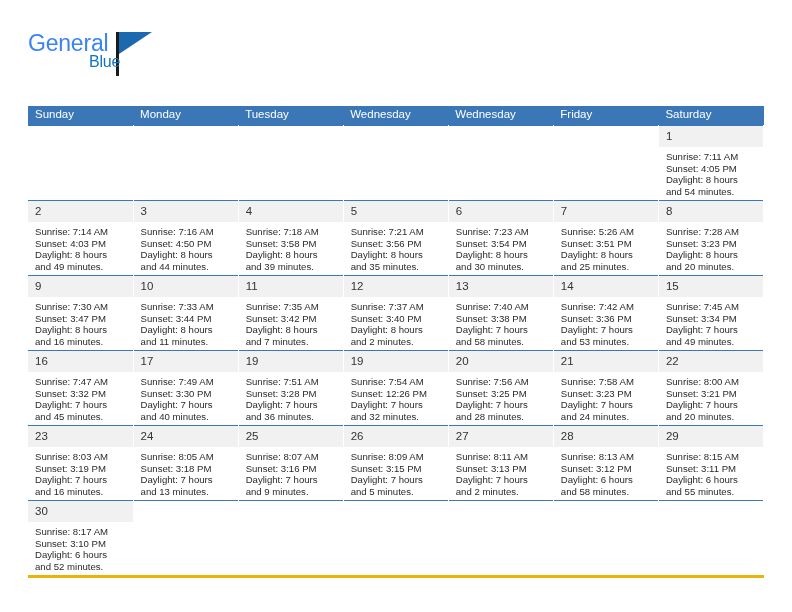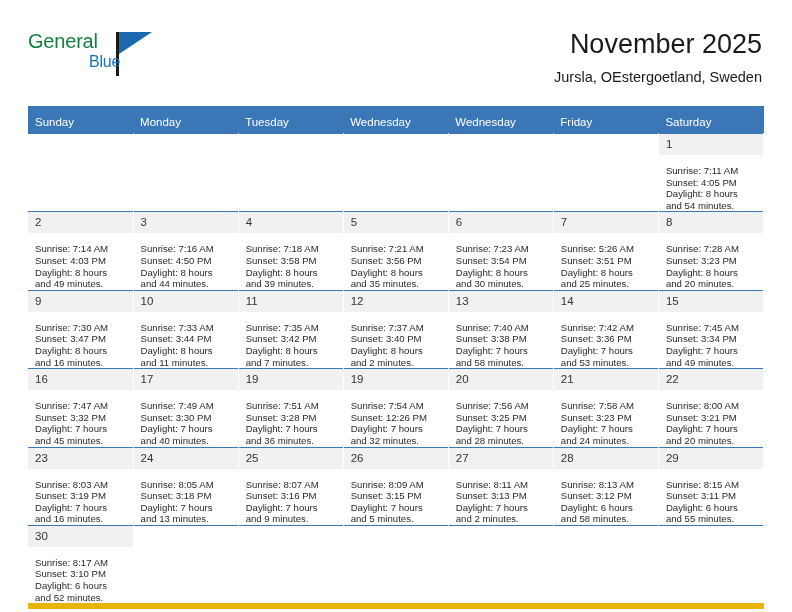--- a/index.html
+++ b/index.html
@@ -33,23 +33,23 @@
     position: absolute;
     left: 0;
     top: 2px;
     width: 180px;
     height: 56px;
   }
   .logo-general {
     position: absolute;
     left: 0;
     top: 0;
-    font-size: 20px;
+    font-size: 23px;
     letter-spacing: -0.2px;
-    color: #15803d;
+    color: #3b82f6;
     font-family: "Liberation Sans", sans-serif;
   }
   .logo-blue {
     position: absolute;
     left: 61px;
     top: 23px;
     font-size: 16px;
     letter-spacing: -0.2px;
     color: #1274bf;
     font-family: "Liberation Sans", sans-serif;
@@ -100,37 +100,37 @@
     width: 736px;
     border-collapse: collapse;
     table-layout: fixed;
   }
   .calendar th {
     background: #3b77b6;
     color: #ffffff;
     font-size: 11.5px;
     font-weight: normal;
     text-align: left;
-    padding: 9px 0 5px 7px;
+    padding: 1px 0 5px 7px;
     height: 13px;
     border: none;
   }
   .calendar td {
     vertical-align: top;
     padding: 0;
     height: 74px;
     border-top: 1px solid #3b77b6;
     border-right: 1px solid #ffffff;
     background: #ffffff;
   }
   .calendar tr.week-row td {
     border-top: 1px solid #3b77b6;
   }
   .calendar tr:last-child td {
-    border-bottom: 6px solid #eab308;
+    border-bottom: 3px solid #eab308;
   }
   .cell-inner {
     height: 100%;
     box-sizing: border-box;
   }
   .daynum {
     display: block;
     background: #f1f1f1;
     color: #333333;
     font-size: 11.5px;
@@ -138,21 +138,21 @@
     height: 13px;
     line-height: 13px;
   }
   td.blank {
     background: #ffffff;
   }
   td.blank .daynum {
     background: #ffffff;
   }
   .info {
-    padding: 10px 4px 0 7px;
+    padding: 4px 4px 0 7px;
     font-size: 9.6px;
     line-height: 11.6px;
     color: #2a2a2a;
   }
   .info div {
     white-space: nowrap;
   }
 </style>
 </head>
 <body>
@@ -161,24 +161,20 @@
 
   <div class="header">
 
     <div class="logo">
       <span class="logo-general">General</span>
       <span class="logo-bar"></span>
       <span class="logo-triangle"></span>
       <span class="logo-blue">Blue</span>
     </div>
 
-    <div class="title-block">
-      <div class="cal-title">November 2025</div>
-      <div class="cal-subtitle">Jursla, OEstergoetland, Sweden</div>
-    </div>
 
   </div>
 
   <table class="calendar">
     <thead>
       <tr>
         <th>Sunday</th>
         <th>Monday</th>
         <th>Tuesday</th>
         <th>Wednesday</th>

